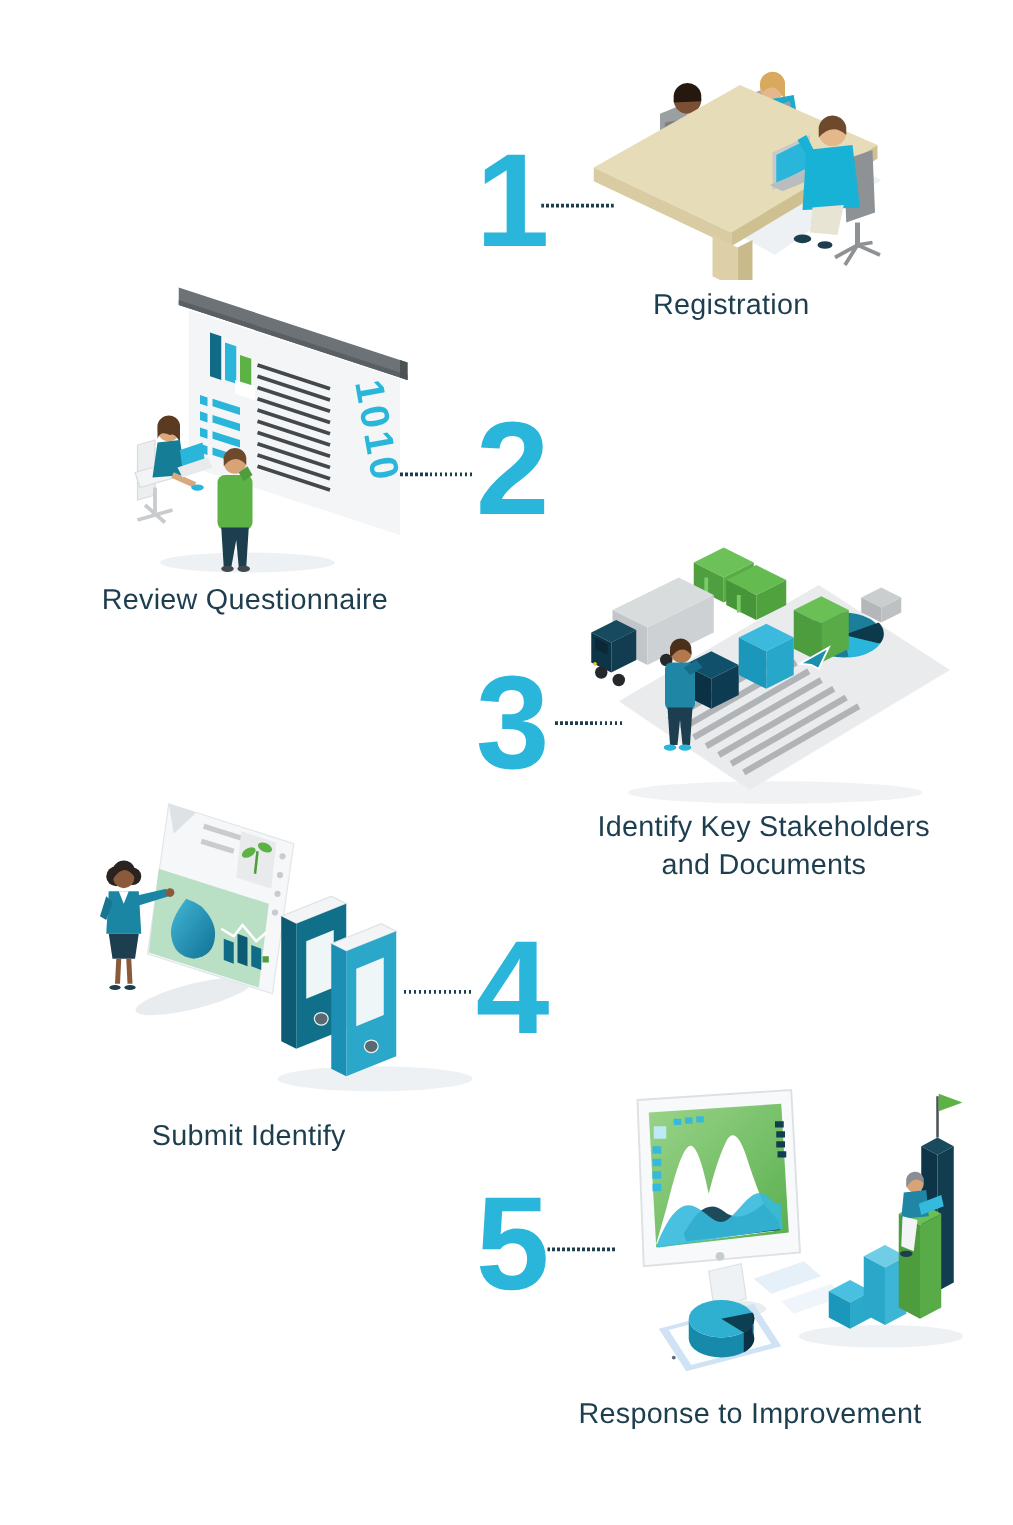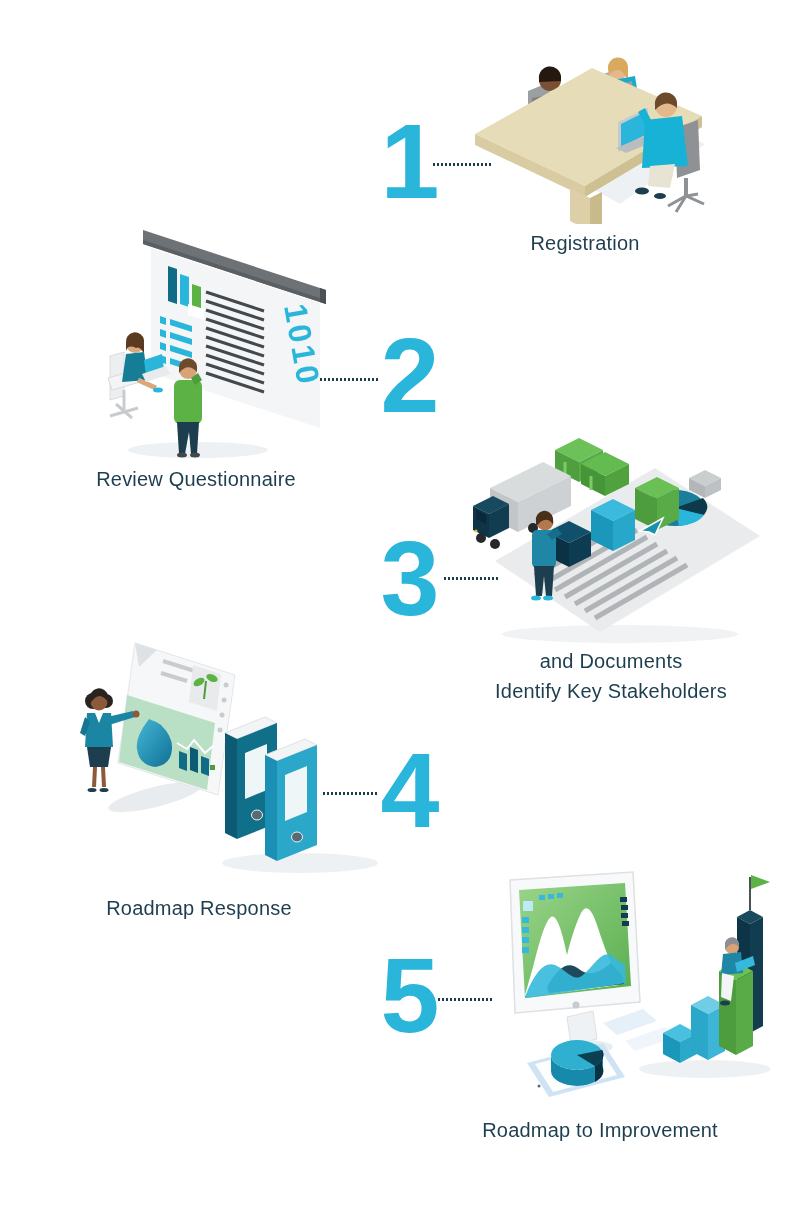--- a/index.html
+++ b/index.html
@@ -11,21 +11,21 @@
     position:absolute; width:70px; text-align:center;
     font-size:106px; font-weight:bold; line-height:0.78;
     color:var(--accent,#29b6da); letter-spacing:-2px;
   }
   .connector {
     position:absolute; height:3px;
     background-image:repeating-linear-gradient(90deg, var(--navy,#1d3e4e) 0 2px, transparent 2px 4px);
   }
   .lbl {
     position:absolute; color:var(--navy,#1d3e4e);
-    font-size:20px; line-height:30px; text-align:center; letter-spacing:0.2px;
+    font-size:23px; line-height:30px; text-align:center; letter-spacing:0.2px;
   }
   .illus { position:absolute; }
   .illus svg { display:block; width:100%; height:100%; }
 </style>
 </head>
 <body>
 
 <div class="canvas">
 
   <div class="num" style="left:374px; top:120px;">1</div>
@@ -235,22 +235,22 @@
         <polygon points="112,98 122,92 127,98 117,104" fill="#176e8c"></polygon>
         <polygon points="99,130 119,130 117,160 111,160 109,140 107,160 101,160" fill="#1c3e4e"></polygon>
         <ellipse cx="101" cy="162" rx="5" ry="2.5" fill="#29b6da"></ellipse>
         <ellipse cx="113" cy="162" rx="5" ry="2.5" fill="#29b6da"></ellipse>
       </g>
     </svg>
   </div>
   <div class="num" style="left:374px; top:537px;">3</div>
   <div class="connector" style="left:444px; top:577px; width:54px;"></div>
   <div class="lbl" style="left:461px; top:646px; width:300px;">
+    <div>Identify Key Stakeholders</div>
     <div>and Documents</div>
-    <div>Identify Key Stakeholders</div>
   </div>
 
   <div class="illus" style="left:75px; top:625px; width:340px; height:255px;">
     <svg viewBox="0 0 340 255">
       <defs>
         <linearGradient id="gdrop" x1="0" y1="0" x2="1" y2="1">
           <stop offset="0" stop-color="#45b7d6"></stop>
             <stop offset="1" stop-color="#0f7195"></stop>
         </linearGradient>
       </defs>
@@ -312,21 +312,21 @@
         <polygon points="12,122 36,122 33,142 15,142" fill="#1c3e4e"></polygon>
         <line x1="20" y1="142" x2="19" y2="162" stroke="#8a5a3b" stroke-width="4"></line>
         <line x1="28" y1="142" x2="29" y2="162" stroke="#8a5a3b" stroke-width="4"></line>
         <ellipse cx="17" cy="165" rx="4.5" ry="2" fill="#1c3e4e"></ellipse>
         <ellipse cx="29" cy="165" rx="4.5" ry="2" fill="#1c3e4e"></ellipse>
       </g>
     </svg>
   </div>
   <div class="num" style="left:374px; top:749px;">4</div>
   <div class="connector" style="left:323px; top:792px; width:56px;"></div>
-  <div class="lbl" style="left:49px; top:893px; width:300px;">Roadmap Response</div>
+  <div class="lbl" style="left:49px; top:893px; width:300px;">Submit Identify</div>
 
   <div class="illus" style="left:475px; top:855px; width:295px; height:250px;">
     <svg viewBox="0 0 295 250">
       <defs>
         <linearGradient id="gscreen" x1="0" y1="0" x2="1" y2="1">
           <stop offset="0" stop-color="#9ad489"></stop>
             <stop offset="1" stop-color="#58ae4e"></stop>
         </linearGradient>
       </defs>
       <ellipse cx="230" cy="214" rx="66" ry="9" fill="#eef1f3"></ellipse>
@@ -391,15 +391,15 @@
         <path d="M250,91 A7,7 0 0 1 264,88 L264,92 Q257,84 250,95 Z" fill="#8b8f93"></path>
         <polygon points="248,99 266,97 268,118 246,120" fill="#1f87a5"></polygon>
         <polygon points="260,108 278,101 280,110 262,117" fill="#35b9dc"></polygon>
         <polygon points="247,118 259,121 256,146 246,142" fill="#f2f4f5"></polygon>
         <ellipse cx="250" cy="148" rx="5" ry="2.5" fill="#1c3e4e"></ellipse>
       </g>
     </svg>
   </div>
   <div class="num" style="left:374px; top:954px;">5</div>
   <div class="connector" style="left:438px; top:998px; width:54px;"></div>
-  <div class="lbl" style="left:450px; top:1115px; width:300px;">Roadmap to Improvement</div>
+  <div class="lbl" style="left:450px; top:1115px; width:300px;">Response to Improvement</div>
 
 </div>
 
 </body></html>

